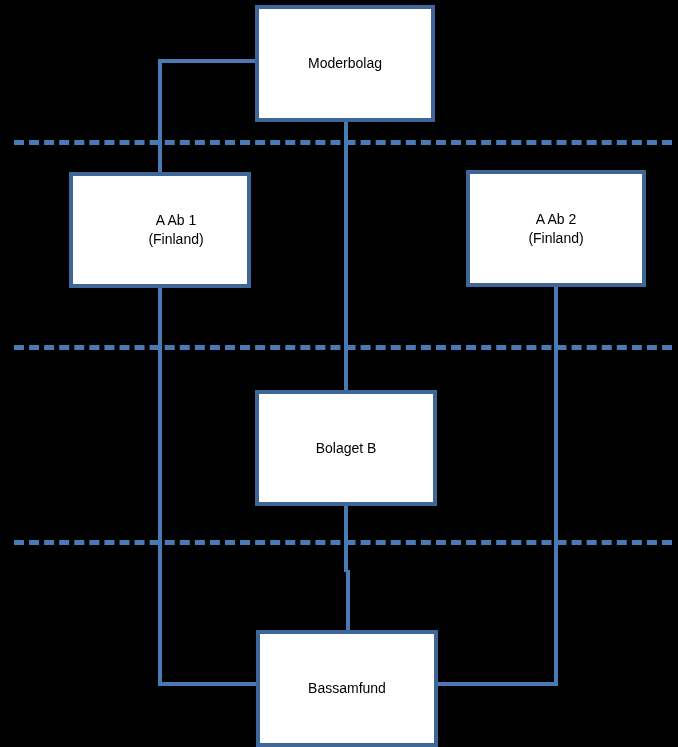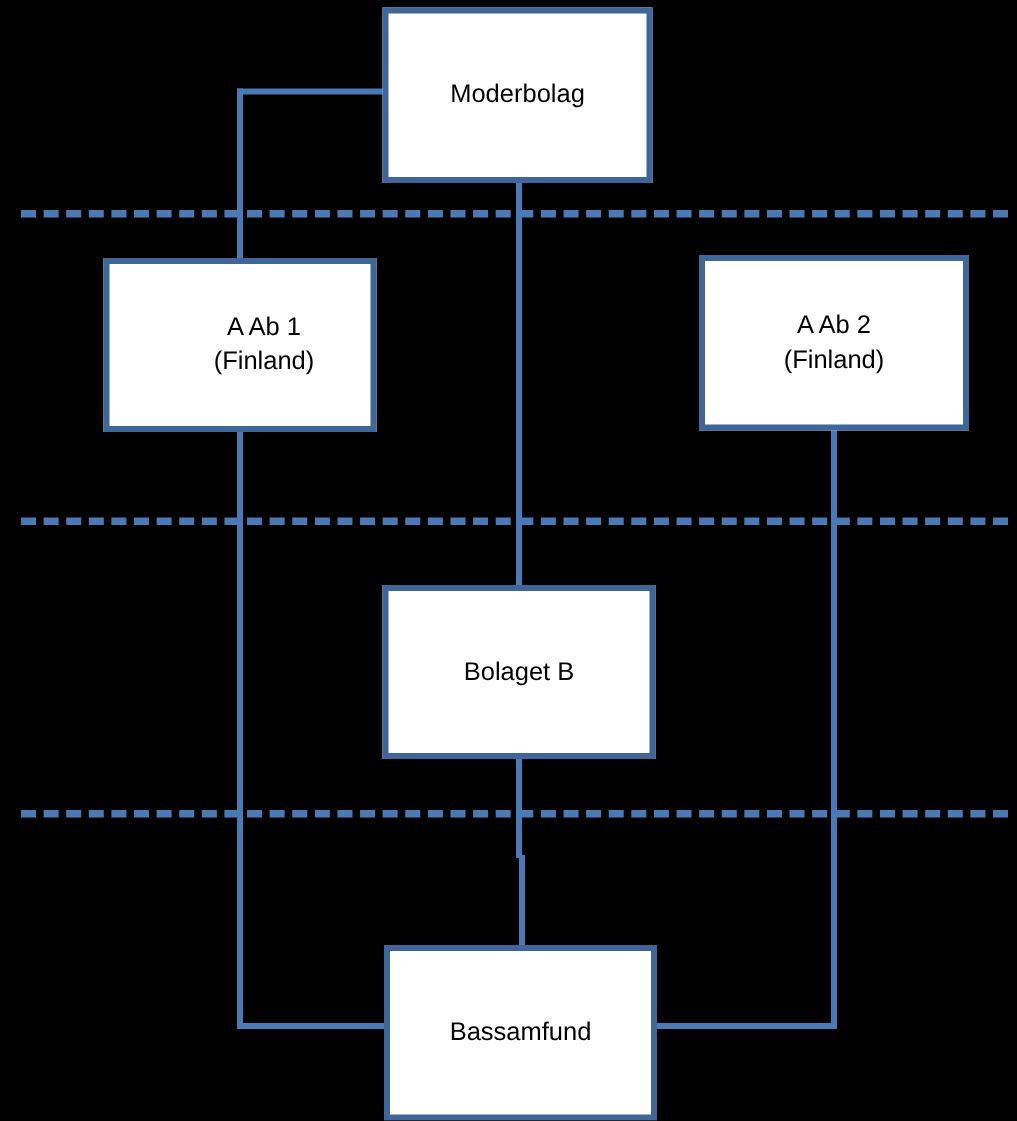--- a/index.html
+++ b/index.html
@@ -20,21 +20,21 @@
   .node {
     position: absolute;
     box-sizing: border-box;
     background: #FFFFFF;
     border: 4px solid #3F6699;
     display: flex;
     align-items: center;
     justify-content: center;
     text-align: center;
     color: #000000;
-    font-size: 17px;
+    font-size: 14px;
     line-height: 1.35;
     z-index: 3;
   }
   .node .label-lines {
     white-space: pre-line;
   }
 
   
   .conn {
     position: absolute;

